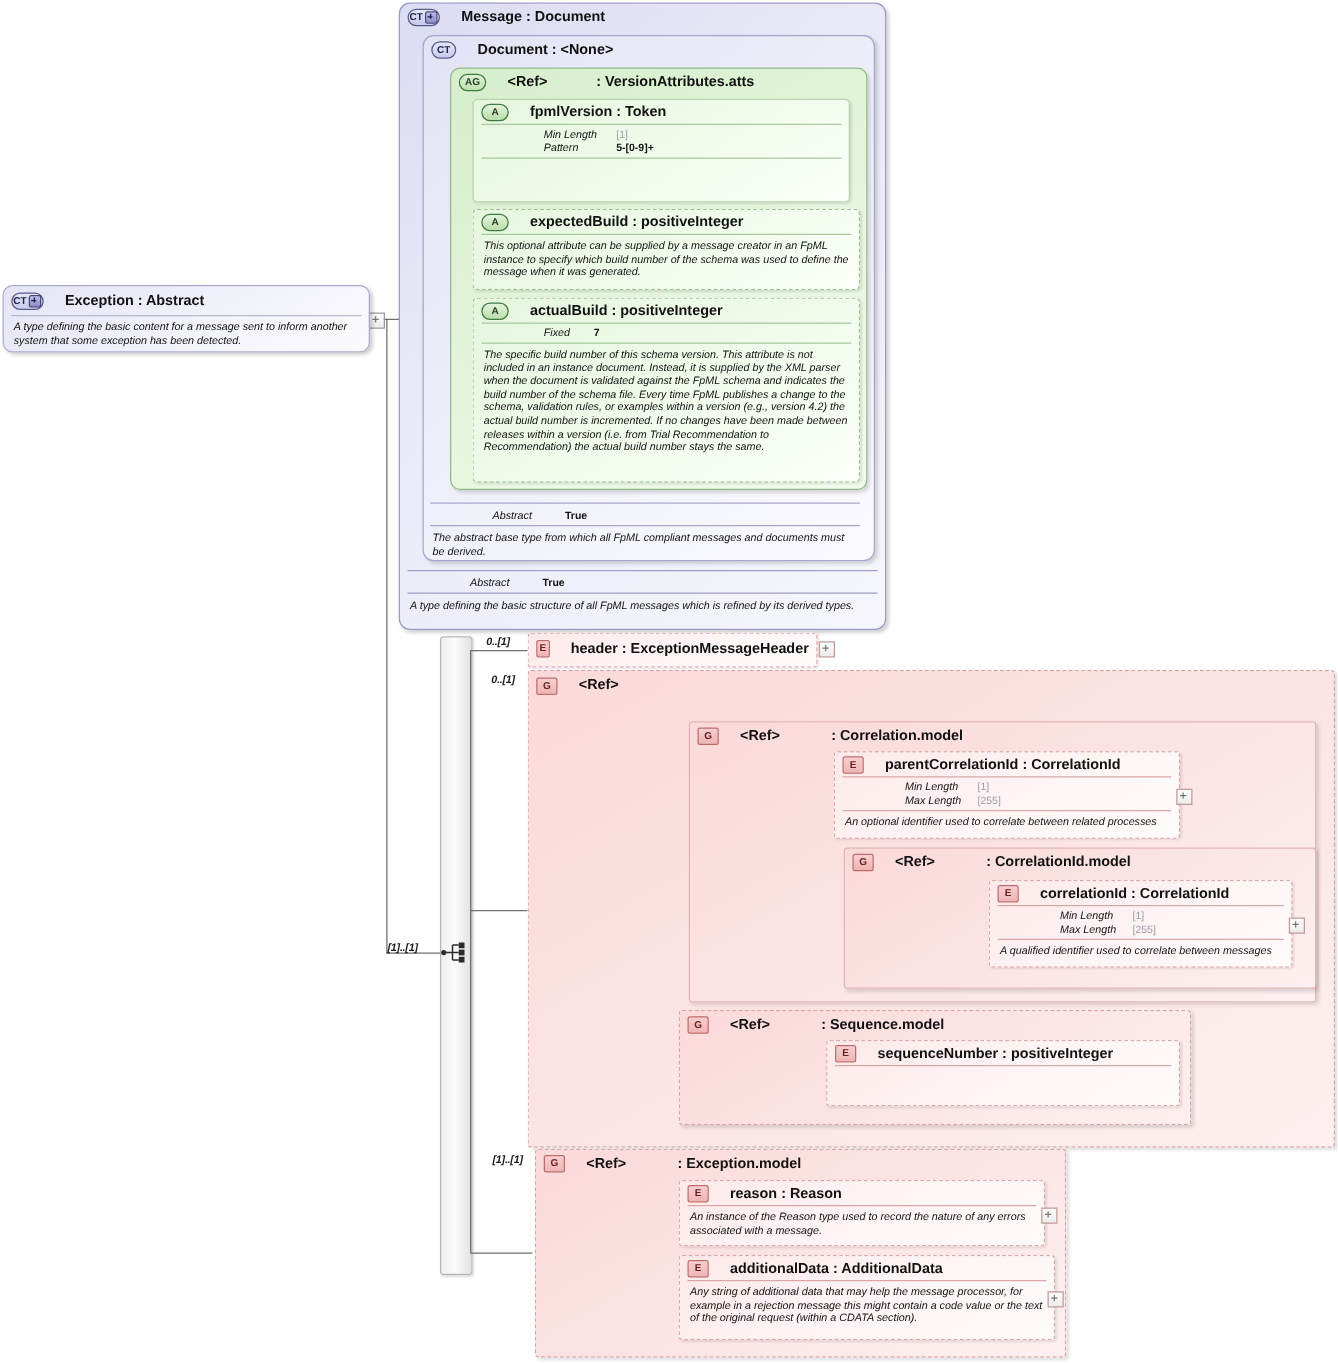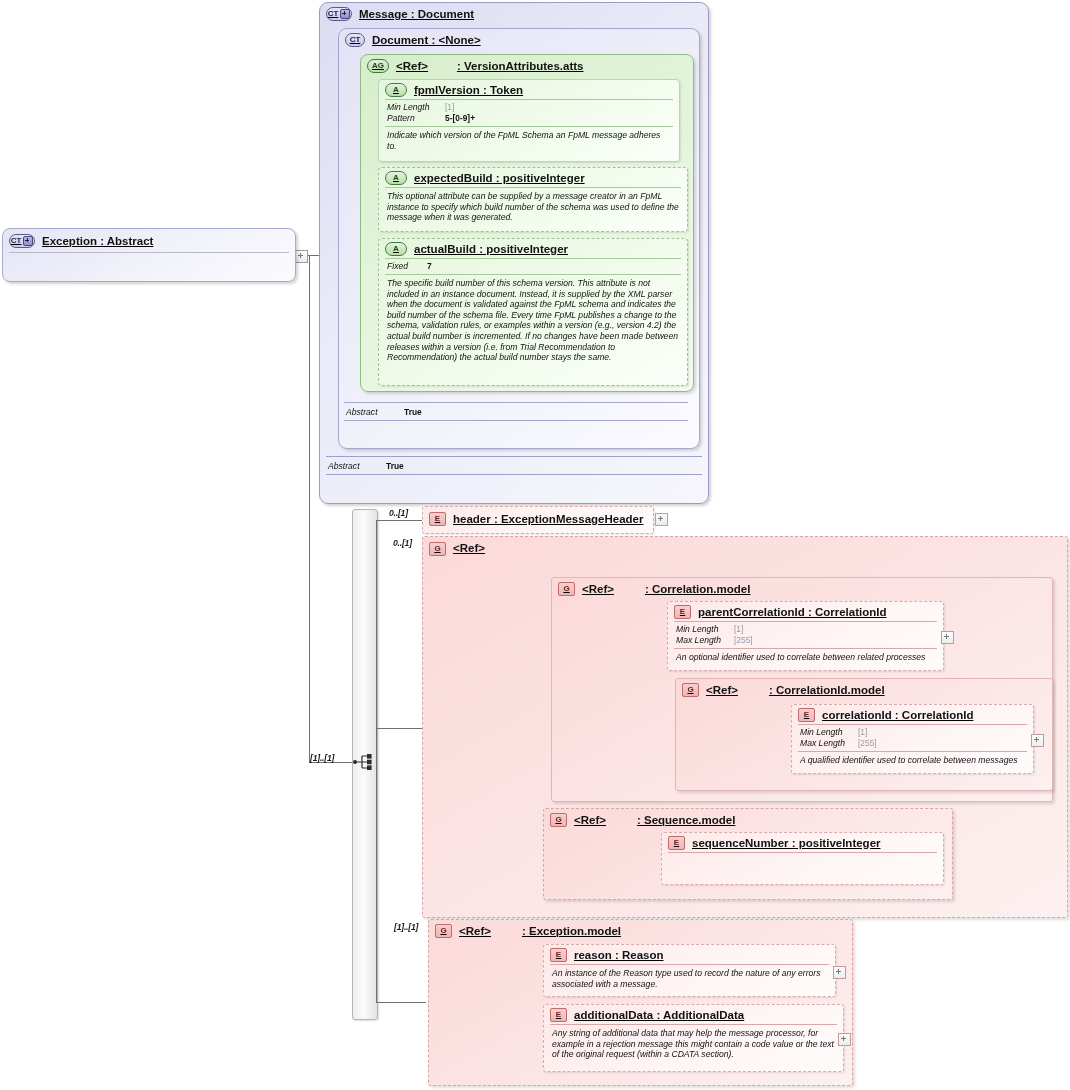--- a/index.html
+++ b/index.html
@@ -49,23 +49,23 @@
   .badge-g{
     width:17px;height:14px;border:1px solid #c06a6a;border-radius:2px;
     background:linear-gradient(#f7cfcf,#eeb5b5);color:#6b2020;font-size:8px;
   }
 
   
   .boxtitle{
     font-size:11.5px;font-weight:bold;color:#111;white-space:nowrap;
     display:flex;align-items:center;gap:6px;
   }
-  .ttl-row{display:flex;align-items:center;gap:7px;padding:4px 6px 3px 6px;text-decoration:underline;}
-
-  .facets{font-size:8.6px;line-height:11px;padding:2px 8px 2px 8px;}
+  .ttl-row{display:flex;align-items:center;gap:17px;padding:4px 6px 3px 6px;}
+
+  .facets{font-size:8.6px;line-height:11px;padding:2px 8px 2px 8px;margin-left:48px;}
   .facets .frow{display:flex;}
   .facets .fname{font-style:italic;color:#111;width:58px;}
   .facets .fval{color:#111;font-weight:bold;font-size:8.4px;}
   .facets .fval.dim{color:#9a9aa8;font-weight:normal;}
 
   .annot{
     font-size:8.6px;line-height:10.6px;font-style:italic;color:#111;
     padding:3px 8px 4px 8px;
   }
   .hr{height:1px;background:#b9b9c9;margin:0 6px;}
@@ -235,56 +235,59 @@
   <div class="line vline abs" style="left:503px;top:971px;height:64px;"></div>
   <div class="line hline abs" style="left:503px;top:971px;width:40px;"></div>
   <div class="line hline abs" style="left:503px;top:1035px;width:40px;"></div>
 
   <div class="ct-flat abs" style="left:2px;top:228px;width:294px;height:54px;">
     <div class="ttl-row" style="padding-top:5px;">
       <span class="badge badge-ct">CT<span class="plus"></span></span>
       <span class="nm boxtitle">Exception : Abstract</span>
     </div>
     <div class="hr" style="margin-top:1px;"></div>
+    <div class="annot">A type defining the basic content for a message sent to inform another system that some exception has been detected.</div>
   </div>
 
   <div class="ct-outer abs" style="left:319px;top:2px;width:390px;height:502px;">
     <div class="ttl-row" style="padding:4px 6px 0 6px;">
       <span class="badge badge-ct">CT<span class="plus"></span></span>
       <span class="nm boxtitle">Message : Document</span>
     </div>
   </div>
 
   <div class="abs" style="left:326px;top:456px;width:376px;">
     <div class="hr" style="margin:0 0 2px 0;background:#9e9ec8;"></div>
     <div class="facets" style="padding-left:2px;">
       <div class="frow">
         <span class="fname">Abstract</span>
         <span class="fval">True</span>
       </div>
     </div>
     <div class="hr" style="margin:0 0 1px 0;background:#9e9ec8;"></div>
+    <div class="annot" style="padding-left:2px;">A type defining the basic structure of all FpML messages which is refined by its derived types.</div>
   </div>
 
   <div class="ct-inner abs" style="left:338px;top:28px;width:362px;height:421px;">
     <div class="ttl-row" style="padding:4px 6px 0 6px;">
       <span class="badge badge-ct" style="width:20px;">CT</span>
       <span class="nm boxtitle">Document : &lt;None&gt;</span>
     </div>
   </div>
 
   <div class="abs" style="left:344px;top:402px;width:344px;">
     <div class="hr" style="margin:0 0 2px 0;background:#a6a6cd;"></div>
     <div class="facets" style="padding-left:2px;">
       <div class="frow">
         <span class="fname">Abstract</span>
         <span class="fval">True</span>
       </div>
     </div>
     <div class="hr" style="margin:0 0 1px 0;background:#a6a6cd;"></div>
+    <div class="annot" style="padding-left:2px;">The abstract base type from which all FpML compliant messages and documents must be derived.</div>
   </div>
 
   <div class="ag-box abs" style="left:360px;top:54px;width:334px;height:338px;">
     <div class="ttl-row" style="padding:4px 6px 0 6px;">
       <span class="badge badge-ag">AG</span>
       <span class="nm boxtitle">&lt;Ref&gt;</span>
       <span class="nm boxtitle" style="margin-left:22px;">: VersionAttributes.atts</span>
     </div>
   </div>
 
@@ -298,21 +301,20 @@
       <div class="frow">
         <span class="fname">Min Length</span>
         <span class="fval dim">[1]</span>
       </div>
       <div class="frow">
         <span class="fname">Pattern</span>
         <span class="fval">5-[0-9]+</span>
       </div>
     </div>
     <div class="hr-green"></div>
-    <div class="annot">Indicate which version of the FpML Schema an FpML message adheres to.</div>
   </div>
 
   <div class="a-box dashed abs" style="left:378px;top:167px;width:310px;height:65px;">
     <div class="ttl-row" style="padding:3px 6px 2px 6px;">
       <span class="badge badge-a">A</span>
       <span class="nm boxtitle">expectedBuild : positiveInteger</span>
     </div>
     <div class="hr-green"></div>
     <div class="annot">This optional attribute can be supplied by a message creator in an FpML instance to specify which build number of the schema was used to define the message when it was generated.</div>
   </div>

